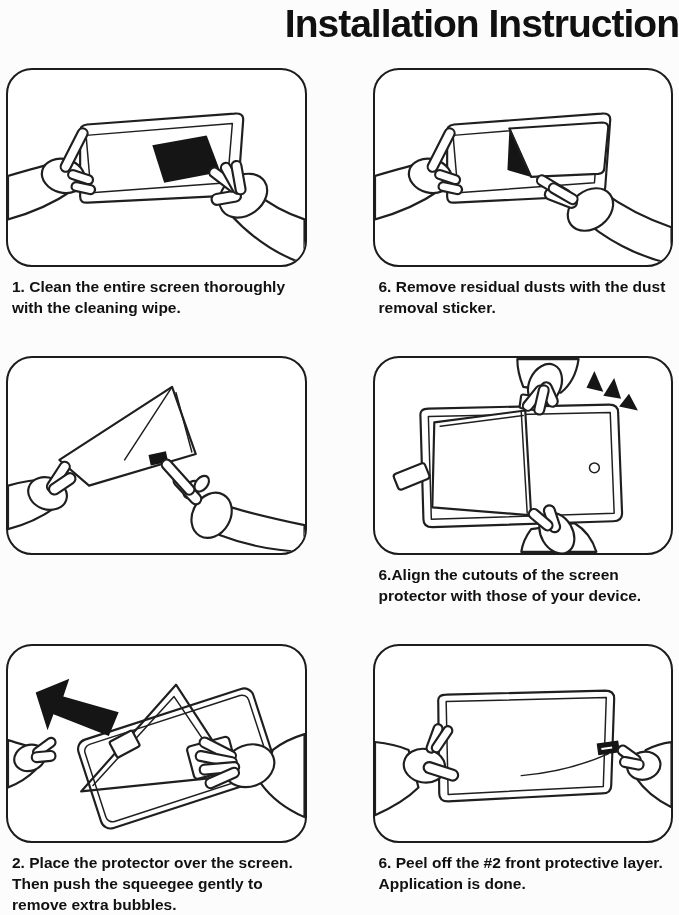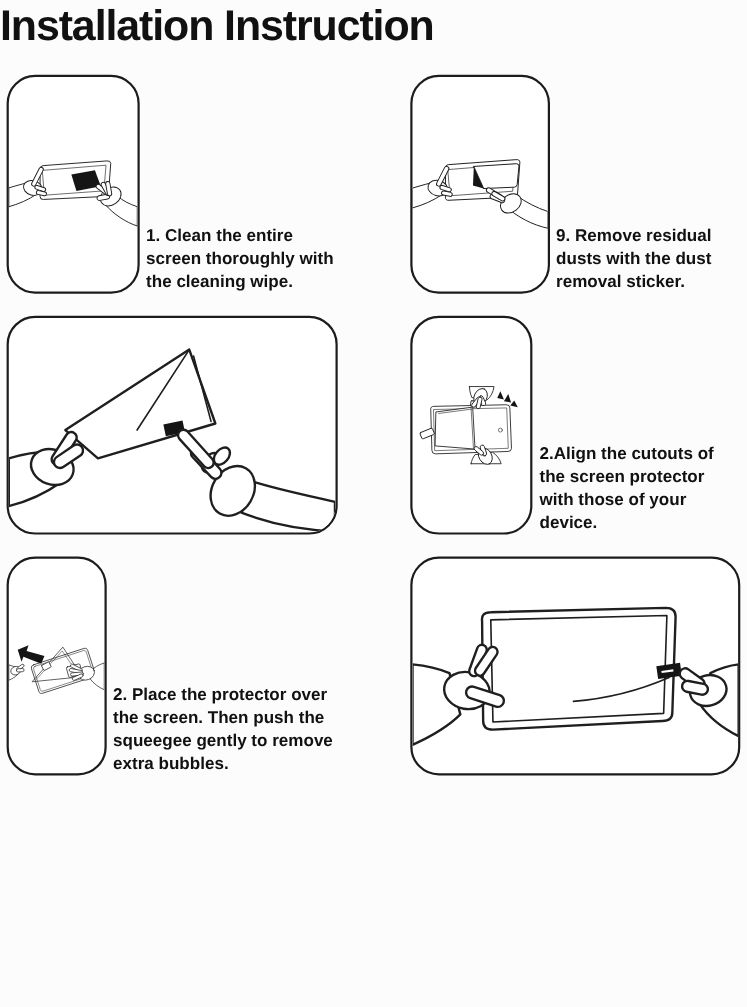--- a/index.html
+++ b/index.html
@@ -1,20 +1,20 @@
 <!DOCTYPE html>
 <html><head>
 <meta charset="utf-8">
 <style>
   html,body{margin:0;padding:0;background:#fcfcfc;}
   body{width:679px;height:915px;overflow:hidden;font-family:"Liberation Sans",sans-serif;color:#151515;}
   .sheet{width:679px;height:915px;position:relative;}
-  .title{margin:2px 0 0 0;text-align:left;font-size:39px;font-weight:bold;letter-spacing:-1px;color:#111;}
+  .title{margin:2px 0 0 0;text-align:right;font-size:39px;font-weight:bold;letter-spacing:-1px;color:#111;}
   .grid{display:grid;grid-template-columns:1fr 1fr;column-gap:66px;padding:0 6px;margin-top:22px;}
-  figure.step{margin:0 0 20px 0;display:flex;flex-direction:row;align-items:flex-end;}
+  figure.step{margin:0 0 20px 0;display:flex;flex-direction:column;align-items:flex-end;}
   .panel{height:195px;border:2.5px solid #1c1c1c;border-radius:26px;background:#fff;overflow:hidden;}
   .panel svg{display:block;width:100%;height:100%;}
   figcaption{margin:9px 0 0 6px;font-size:15.5px;line-height:1.36;font-weight:bold;color:#111;min-height:60px;}
   .ln{fill:none;stroke:#1f1f1f;stroke-width:2.2;stroke-linecap:round;stroke-linejoin:round;}
   .ln-thin{fill:none;stroke:#1f1f1f;stroke-width:1.5;stroke-linecap:round;stroke-linejoin:round;}
   .wh{fill:#ffffff;stroke:#1f1f1f;stroke-width:2.2;stroke-linecap:round;stroke-linejoin:round;}
   .bk{fill:#151515;stroke:none;}
 </style>
 </head>
 <body>
@@ -75,21 +75,21 @@
           </g>
           <g>
             <path class="wh" d="M300,195 L300,158 C276,150 252,138 230,122 L206,146 C232,170 266,188 300,195 Z"></path>
             <ellipse class="wh" cx="218" cy="140" rx="25" ry="19" transform="rotate(-38 218 140)"></ellipse>
             <rect class="wh" x="-5.5" y="-30" width="11" height="34" rx="5.5" transform="translate(176,124) rotate(111)"></rect>
             <rect class="wh" x="-5" y="-34" width="10" height="38" rx="5" transform="translate(168,110) rotate(121)"></rect>
             <rect class="wh" x="-5" y="-28" width="10" height="32" rx="5" transform="translate(180,118) rotate(120)"></rect>
           </g>
         </svg>
       </div>
-      <figcaption>9. Remove residual dusts with the dust removal sticker.</figcaption>
+      <figcaption>6. Remove residual dusts with the dust removal sticker.</figcaption>
     </figure>
 
     <figure class="step">
       <div class="panel">
         <svg viewBox="0 0 300 195">
           <g>
             <path class="wh" d="M52,102 L166,28 L190,96 L82,128 Z"></path>
             <path class="ln-thin" d="M166,28 L118,102"></path>
             <path class="ln-thin" d="M170,34 L186,94"></path>
           </g>
@@ -142,21 +142,21 @@
             <rect class="wh" x="-5" y="-26" width="10" height="30" rx="5" transform="translate(166,52) rotate(13)"></rect>
           </g>
           <g>
             <path class="wh" d="M148,195 L224,195 C220,182 212,172 202,166 L158,172 C152,180 149,188 148,195 Z"></path>
             <ellipse class="wh" cx="184" cy="176" rx="22" ry="16" transform="rotate(60 184 176)"></ellipse>
             <rect class="wh" x="-5.5" y="-24" width="11" height="28" rx="5.5" transform="translate(176,152) rotate(162)"></rect>
             <rect class="wh" x="-5" y="-24" width="10" height="28" rx="5" transform="translate(160,156) rotate(130)"></rect>
           </g>
         </svg>
       </div>
-      <figcaption>2.Align the cutouts of the screen protector with those of your device.</figcaption>
+      <figcaption>6.Align the cutouts of the screen protector with those of your device.</figcaption>
     </figure>
 
     <figure class="step">
       <div class="panel">
         <svg viewBox="0 0 300 195">
           <g transform="rotate(-18 170 112)">
             <rect class="ln" x="78" y="66" width="186" height="94" rx="10"></rect>
             <rect class="ln-thin" x="84" y="72" width="174" height="82" rx="7"></rect>
           </g>
           <g>
@@ -211,16 +211,17 @@
             <rect class="wh" x="-5.5" y="-32" width="11" height="36" rx="5.5" transform="translate(80,130) rotate(288)"></rect>
           </g>
           <g>
             <path class="wh" d="M300,96 L300,162 C284,154 272,144 264,132 L274,104 C282,100 291,97 300,96 Z"></path>
             <ellipse class="wh" cx="272" cy="120" rx="17" ry="14" transform="rotate(-15 272 120)"></ellipse>
             <rect class="wh" x="-5" y="-22" width="10" height="26" rx="5" transform="translate(250,104) rotate(126)"></rect>
             <rect class="wh" x="-5" y="-20" width="10" height="24" rx="5" transform="translate(252,116) rotate(101)"></rect>
           </g>
         </svg>
       </div>
+      <figcaption>6. Peel off the #2 front protective layer. Application is done.</figcaption>
     </figure>
 
   </div>
 </div>
 
 </body></html>

